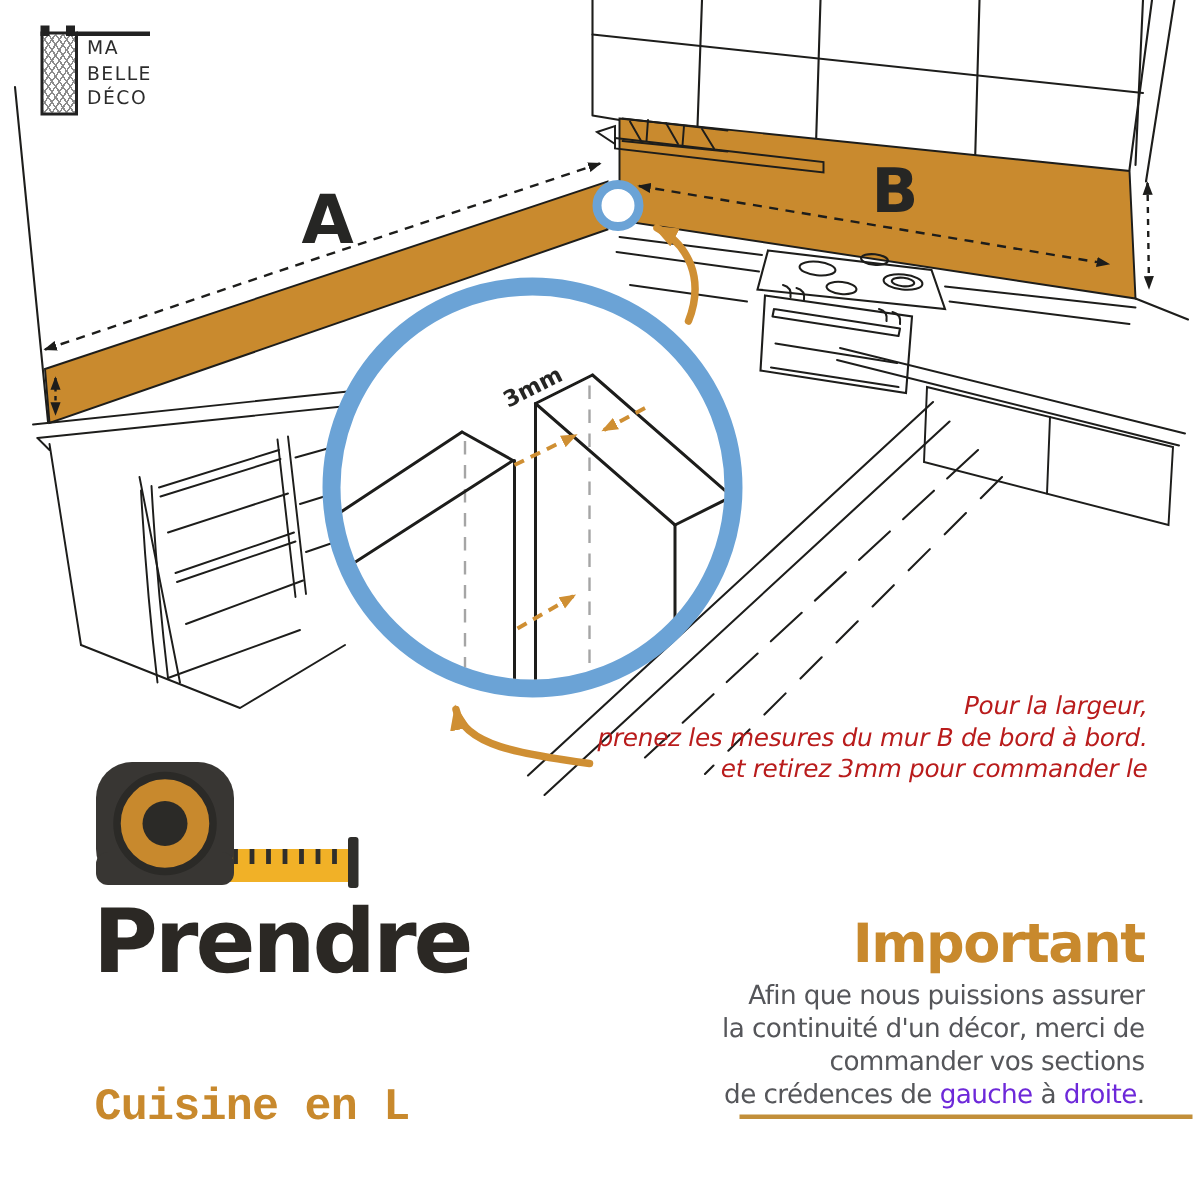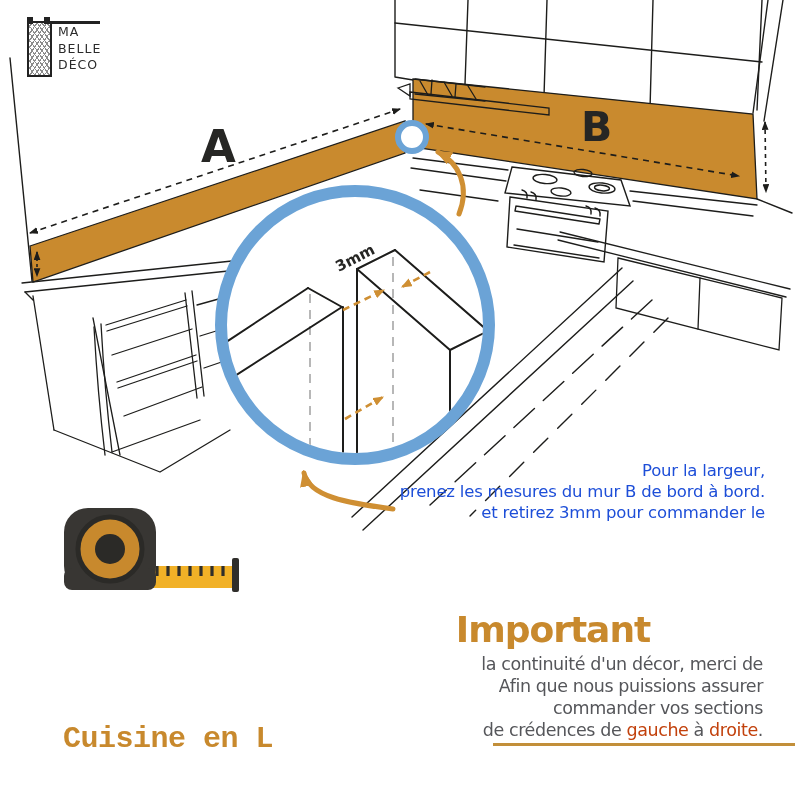--- a/index.html
+++ b/index.html
@@ -14,34 +14,34 @@
       background-image:repeating-linear-gradient(55deg,#8c8c8c 0 1px,transparent 1px 4px),
                        repeating-linear-gradient(-55deg,#8c8c8c 0 1px,transparent 1px 4px);}
   .logo .pin{position:absolute;top:0;width:6px;height:7px;background:#222;}
   .logo .pin.p1{left:0;} .logo .pin.p2{left:17px;}
   .logo .topline{position:absolute;left:24px;top:4px;width:49px;height:3px;background:#222;}
   .logo .ltext{position:absolute;left:31px;top:7px;font-size:12.5px;font-weight:normal;
       letter-spacing:1px;line-height:16.5px;color:#2b2b2b;}
 
   
   .note{position:absolute;right:35px;top:460px;width:460px;text-align:right;
-        color:#1d4ed8;font-size:16.5px;line-height:21px;letter-spacing:-0.2px;white-space:nowrap;}
+        color:#b91c1c;font-size:16.5px;line-height:21px;letter-spacing:-0.2px;white-space:nowrap;font-style:italic;}
 
   
   .tape-icon{position:absolute;left:60px;top:502px;}
   .title{position:absolute;left:62px;top:596px;color:#2b2824;font-weight:800;
          font-size:59px;line-height:63px;letter-spacing:-2px;white-space:nowrap;}
   .subtitle{position:absolute;left:63px;top:722px;color:#c8892d;font-weight:bold;
          font-size:30px;letter-spacing:-0.5px;white-space:nowrap;font-family:Liberation Mono, monospace;}
 
   
   .important{position:absolute;right:37px;top:610px;width:420px;text-align:right;white-space:nowrap;}
-  .important .head{color:#c8892d;font-weight:bold;font-size:36px;letter-spacing:-1px;line-height:40px;margin-bottom:3px;text-align:center;}
+  .important .head{color:#c8892d;font-weight:bold;font-size:36px;letter-spacing:-1px;line-height:40px;margin-bottom:3px;}
   .important .itext{color:#55565a;font-size:17.5px;line-height:22px;letter-spacing:-0.4px;}
-  .important .hl{color:#c2410c;}
+  .important .hl{color:#6d28d9;}
   .divider{position:absolute;left:493px;top:743px;width:302px;height:3px;background:#c28f3a;}
 </style>
 </head>
 <body>
 
 <div class="page">
 
   <svg class="scene" width="800" height="800" viewBox="0 0 800 800">
     <defs>
       <marker id="mb" viewBox="0 0 8 6" markerWidth="9" markerHeight="7" refX="7" refY="3" orient="auto-start-reverse" markerUnits="userSpaceOnUse">
@@ -198,27 +198,28 @@
       <path d="M97,64 V74 M108,64 V74 M119,64 V74 M130,64 V74 M141,64 V74 M152,64 V74 M163,64 V74"></path>
     </g>
     <rect x="172" y="56" width="7" height="34" rx="2" fill="#2f2e2b"></rect>
     <rect x="4" y="6" width="92" height="82" rx="24" fill="#383633"></rect>
     <rect x="4" y="66" width="92" height="22" rx="8" fill="#383633"></rect>
     <circle cx="50" cy="47" r="32" fill="#c8892d" stroke="#2b2a27" stroke-width="5"></circle>
     <circle cx="50" cy="47" r="15" fill="#2b2a27"></circle>
   </svg>
 
   <div class="title">
+    <div>Prendre</div>
   </div>
   <div class="subtitle">Cuisine en L</div>
 
   <div class="important">
     <div class="head">Important</div>
     <div class="itext">
+      <div>Afin que nous puissions assurer</div>
       <div>la continuité d'un décor, merci de</div>
-      <div>Afin que nous puissions assurer</div>
       <div>commander vos sections</div>
       <div><span>de crédences de </span><span class="hl">gauche</span><span> à </span><span class="hl">droite</span><span>.</span></div>
     </div>
   </div>
   <div class="divider"></div>
 
 </div>
 
 </body></html>

